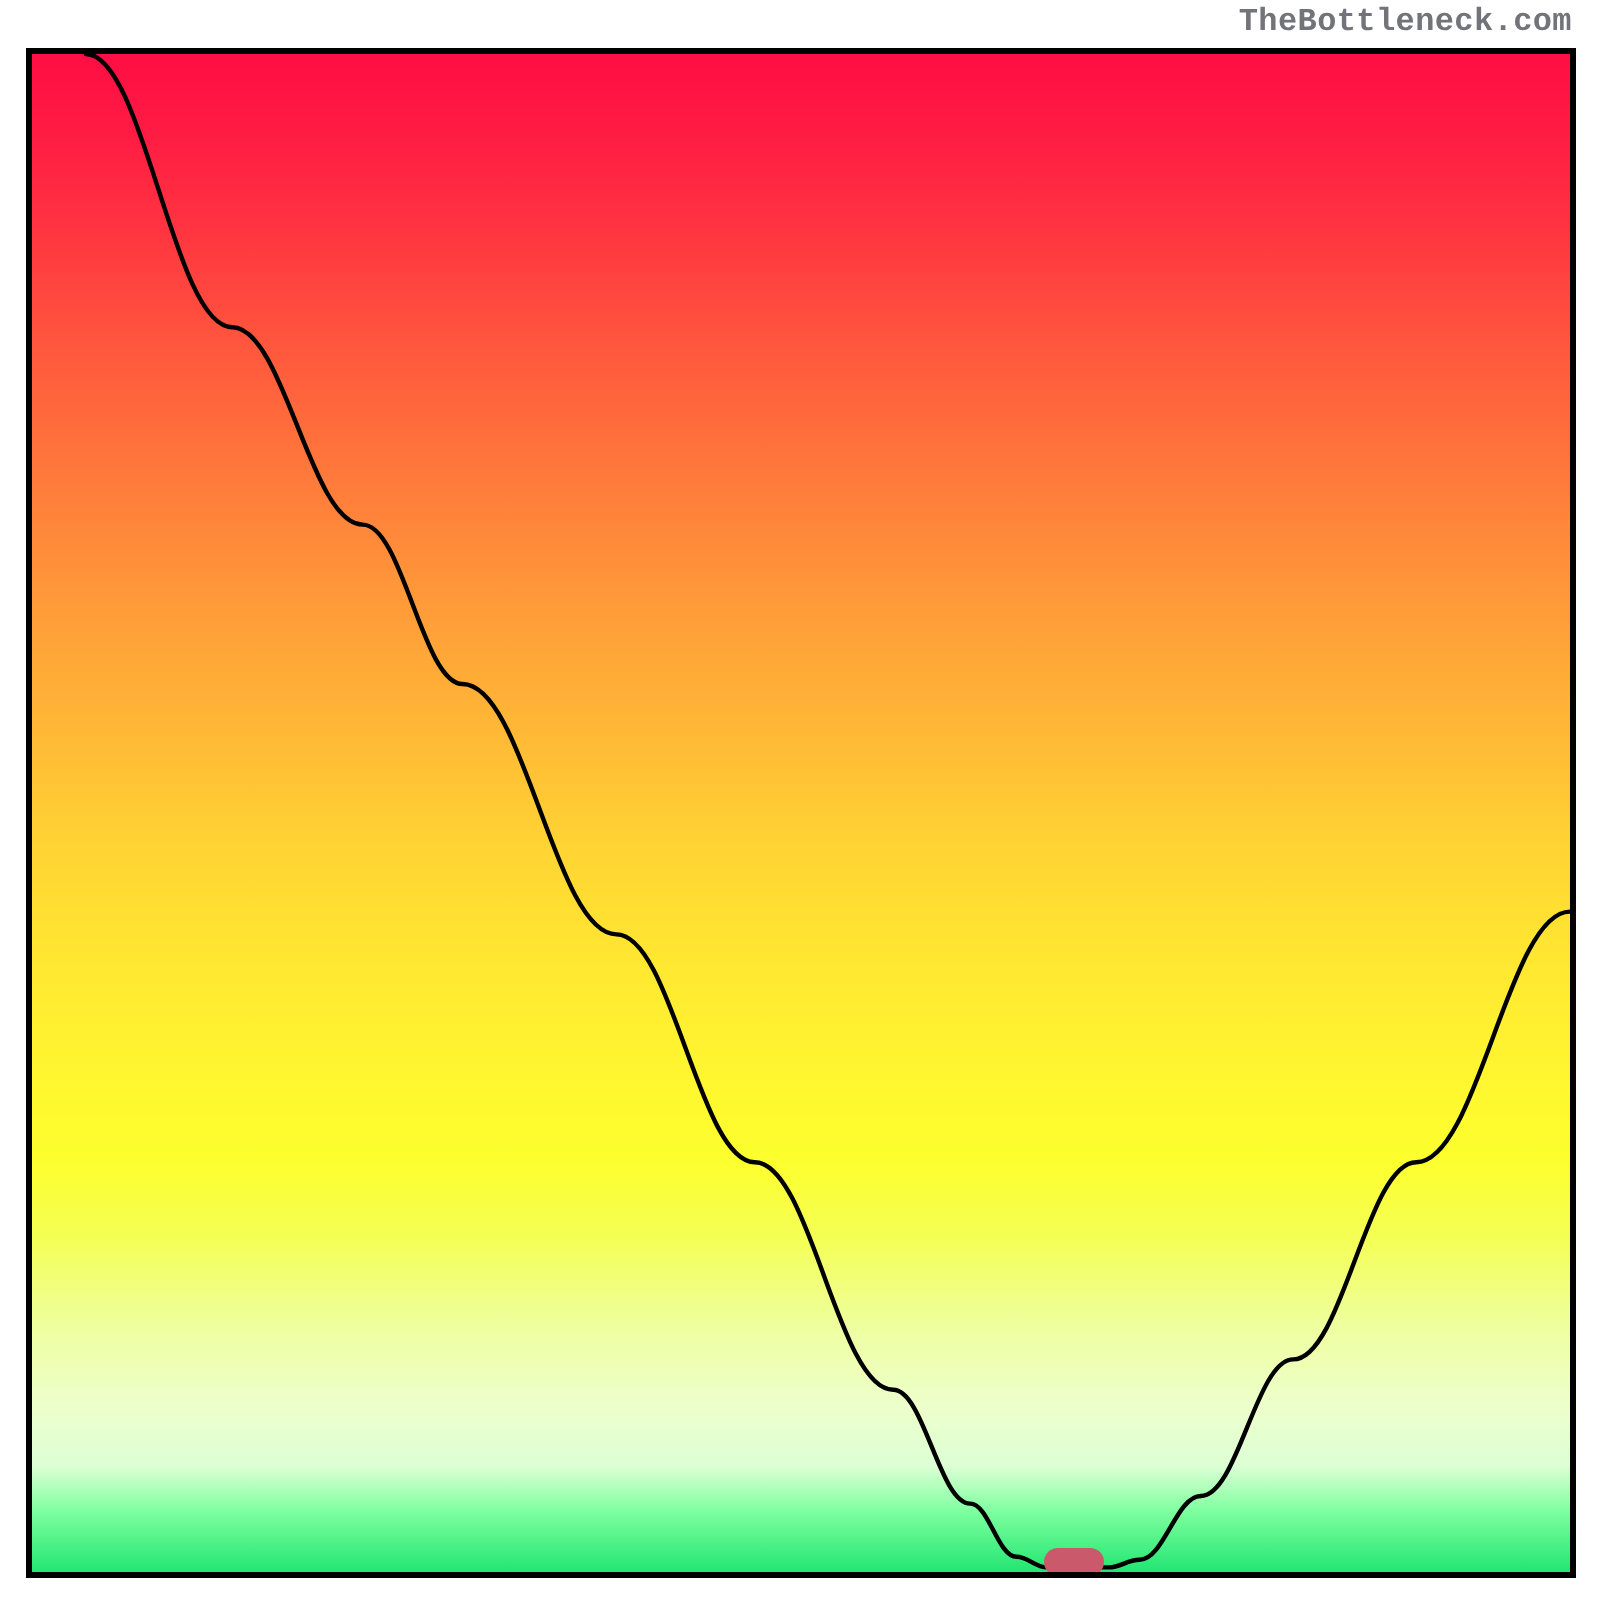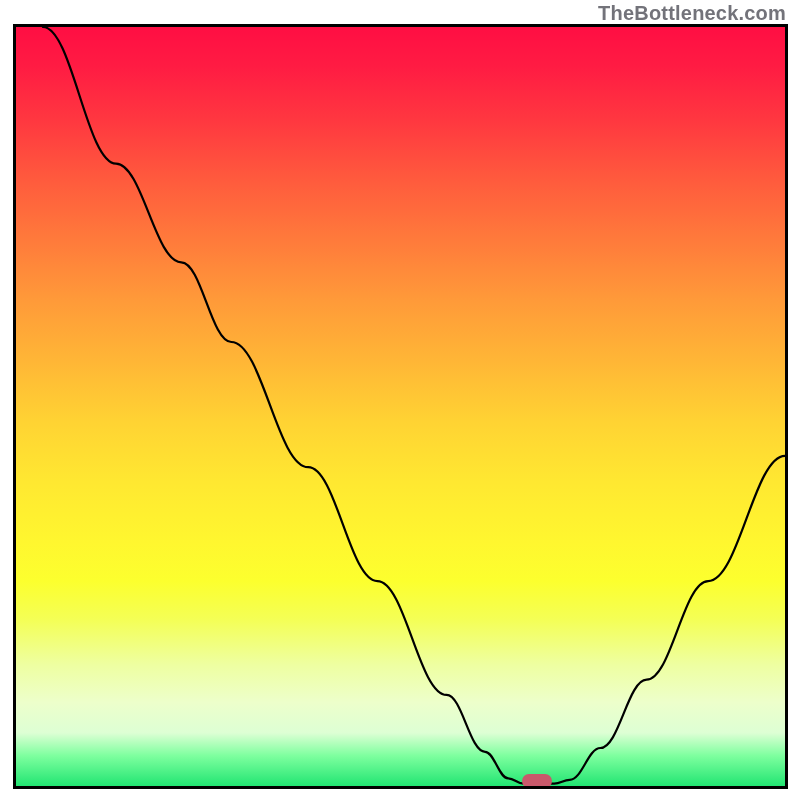--- a/index.html
+++ b/index.html
@@ -47,22 +47,22 @@
   .curve {
     position: absolute;
     inset: 0;
     width: 100%;
     height: 100%;
   }
   .watermark {
     position: absolute;
     top: 2px;
     right: 14px;
-    font-family: Liberation Sans, sans-serif;
-    font-size: 20px;
+    font-family: Liberation Mono, monospace;
+    font-size: 16px;
     font-weight: 600;
     color: #73737a;
     letter-spacing: 0.2px;
   }
   .marker {
     position: absolute;
     width: 30px;
     height: 14px;
     border-radius: 7px;
     background: #c9596b;

